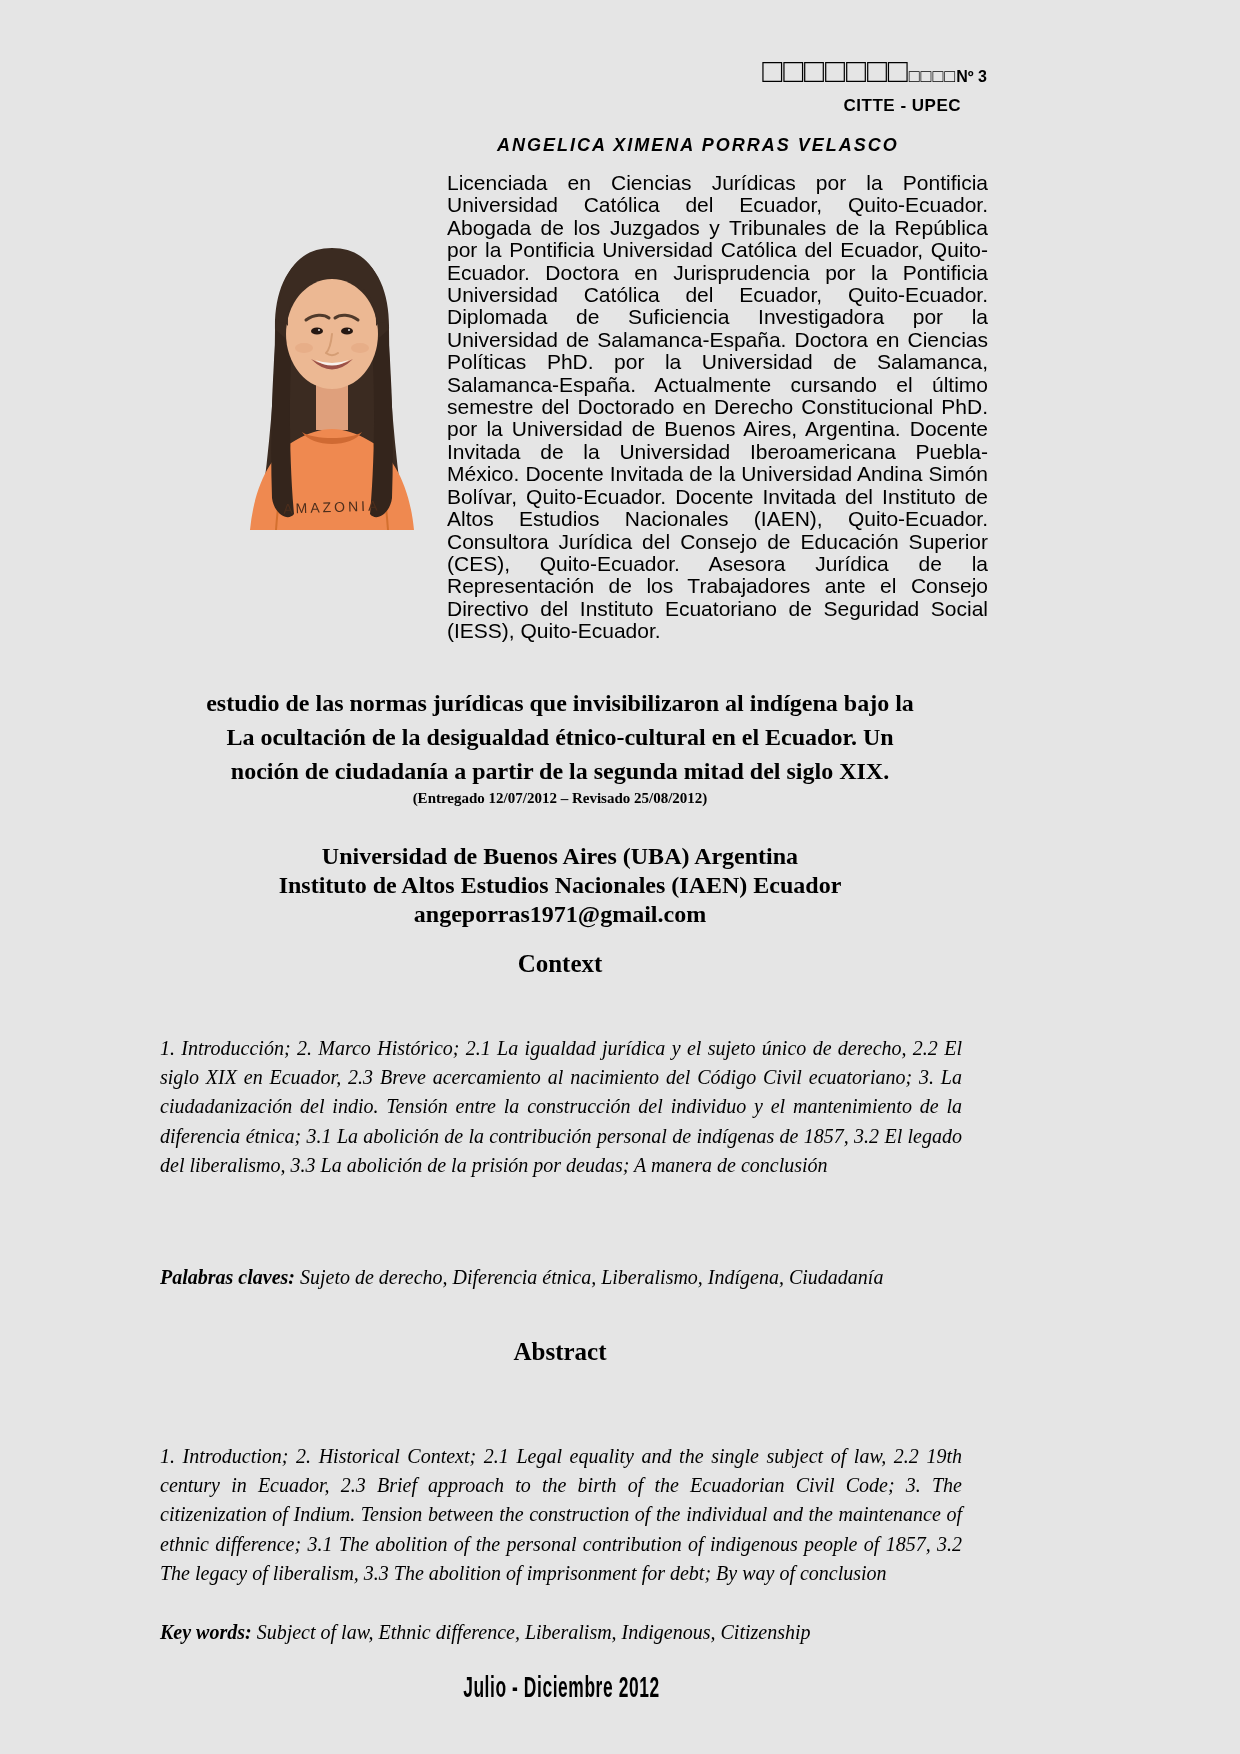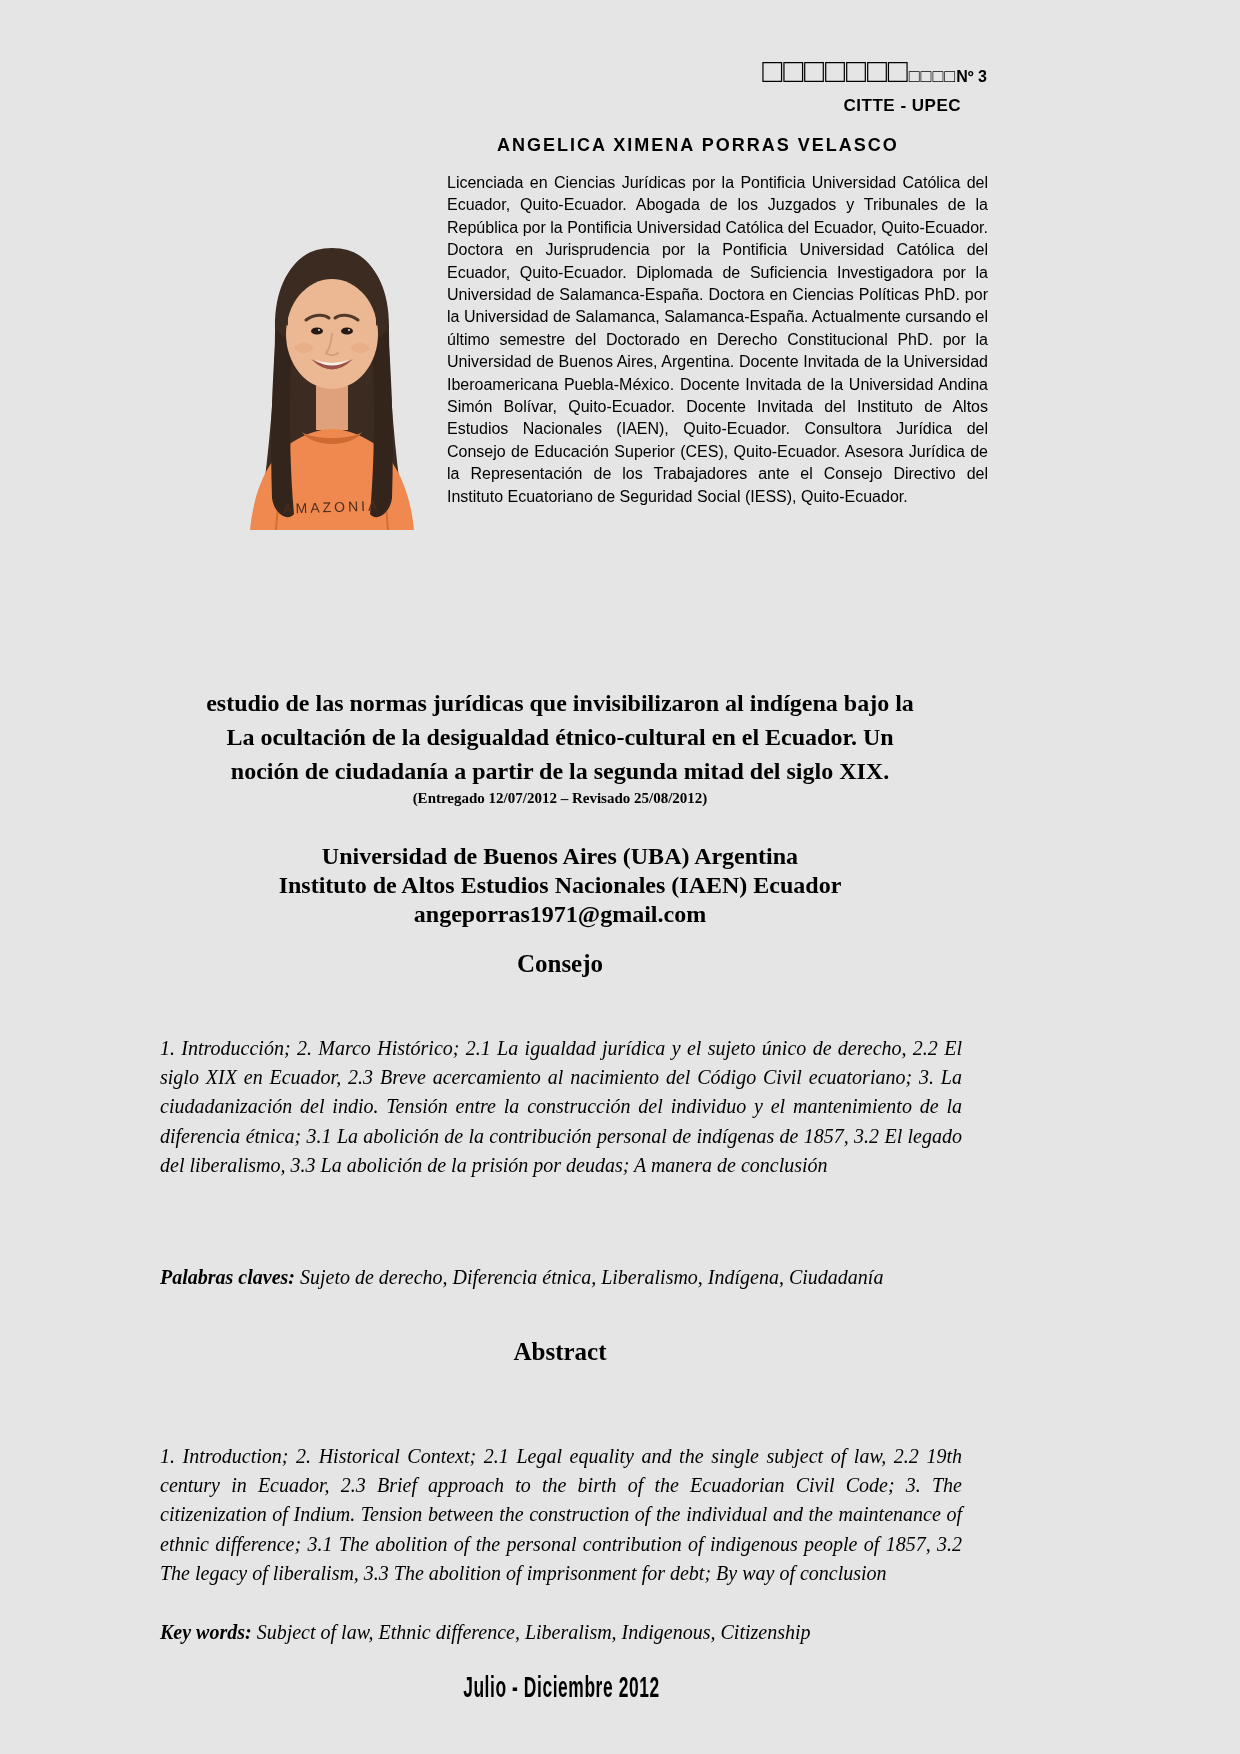--- a/index.html
+++ b/index.html
@@ -11,26 +11,26 @@
   
   .header-right { position:absolute; top:54px; right:253px; text-align:right; }
   .box-row { white-space:nowrap; line-height:1; }
   .box-large { font-size:33px; font-weight:400; letter-spacing:1px; }
   .box-small { font-size:18px; font-weight:400; letter-spacing:1px; }
   .issue-no { font-size:16px; font-weight:700; }
   .org-line { font-size:17px; font-weight:700; letter-spacing:0.5px; padding-right:26px; margin-top:9px; }
   
   .author-name {
     position:absolute; left:497px; top:135px;
-    font-weight:700; font-size:18px; letter-spacing:2px;
+    font-style:italic; font-weight:700; font-size:18px; letter-spacing:2px;
   }
   .photo { position:absolute; left:232px; top:214px; width:200px; height:316px; }
   .bio {
     position:absolute; left:447px; top:172px; width:541px;
-    font-size:16px; line-height:22.4px; text-align:justify;
+    font-size:21px; line-height:22.4px; text-align:justify;
   }
   .title-block {
     position:absolute; left:150px; top:686px; width:820px; text-align:center;
     font-family:"Liberation Serif", serif; font-weight:700; font-size:24px; line-height:34px;
   }
   .title-line { white-space:nowrap; }
   .dates {
     position:absolute; left:150px; top:790px; width:820px; text-align:center;
     font-family:"Liberation Serif", serif; font-weight:700; font-size:15px;
   }
@@ -127,21 +127,21 @@
   </div>
 
   <div class="dates">(Entregado 12/07/2012 – Revisado 25/08/2012)</div>
 
   <div class="affil">
     <div>Universidad de Buenos Aires (UBA) Argentina</div>
     <div>Instituto de Altos Estudios Nacionales (IAEN) Ecuador</div>
     <div>angeporras1971@gmail.com</div>
   </div>
 
-  <div class="section-heading h-resumen">Consejo</div>
+  <div class="section-heading h-resumen">Context</div>
   <div class="abs-body b-resumen">1. Introducción; 2. Marco Histórico; 2.1 La igualdad jurídica y el sujeto único de derecho, 2.2 El siglo XIX en Ecuador, 2.3 Breve acercamiento al nacimiento del Código Civil ecuatoriano; 3. La ciudadanización del indio. Tensión entre la construcción del individuo y el mantenimiento de la diferencia étnica; 3.1 La abolición de la contribución personal de indígenas de 1857, 3.2 El legado del liberalismo, 3.3 La abolición de la prisión por deudas; A manera de conclusión</div>
   <div class="kw kw-es">
     <span class="kw-label">Palabras claves:</span>
     <span>Sujeto de derecho, Diferencia étnica, Liberalismo, Indígena, Ciudadanía</span>
   </div>
 
   <div class="section-heading h-abstract">Abstract</div>
   <div class="abs-body b-abstract">1. Introduction; 2. Historical Context; 2.1 Legal equality and the single subject of law, 2.2 19th century in Ecuador, 2.3 Brief approach to the birth of the Ecuadorian Civil Code; 3. The citizenization of Indium. Tension between the construction of the individual and the maintenance of ethnic difference; 3.1 The abolition of the personal contribution of indigenous people of 1857, 3.2 The legacy of liberalism, 3.3 The abolition of imprisonment for debt; By way of conclusion</div>
   <div class="kw kw-en">
     <span class="kw-label">Key words:</span>

